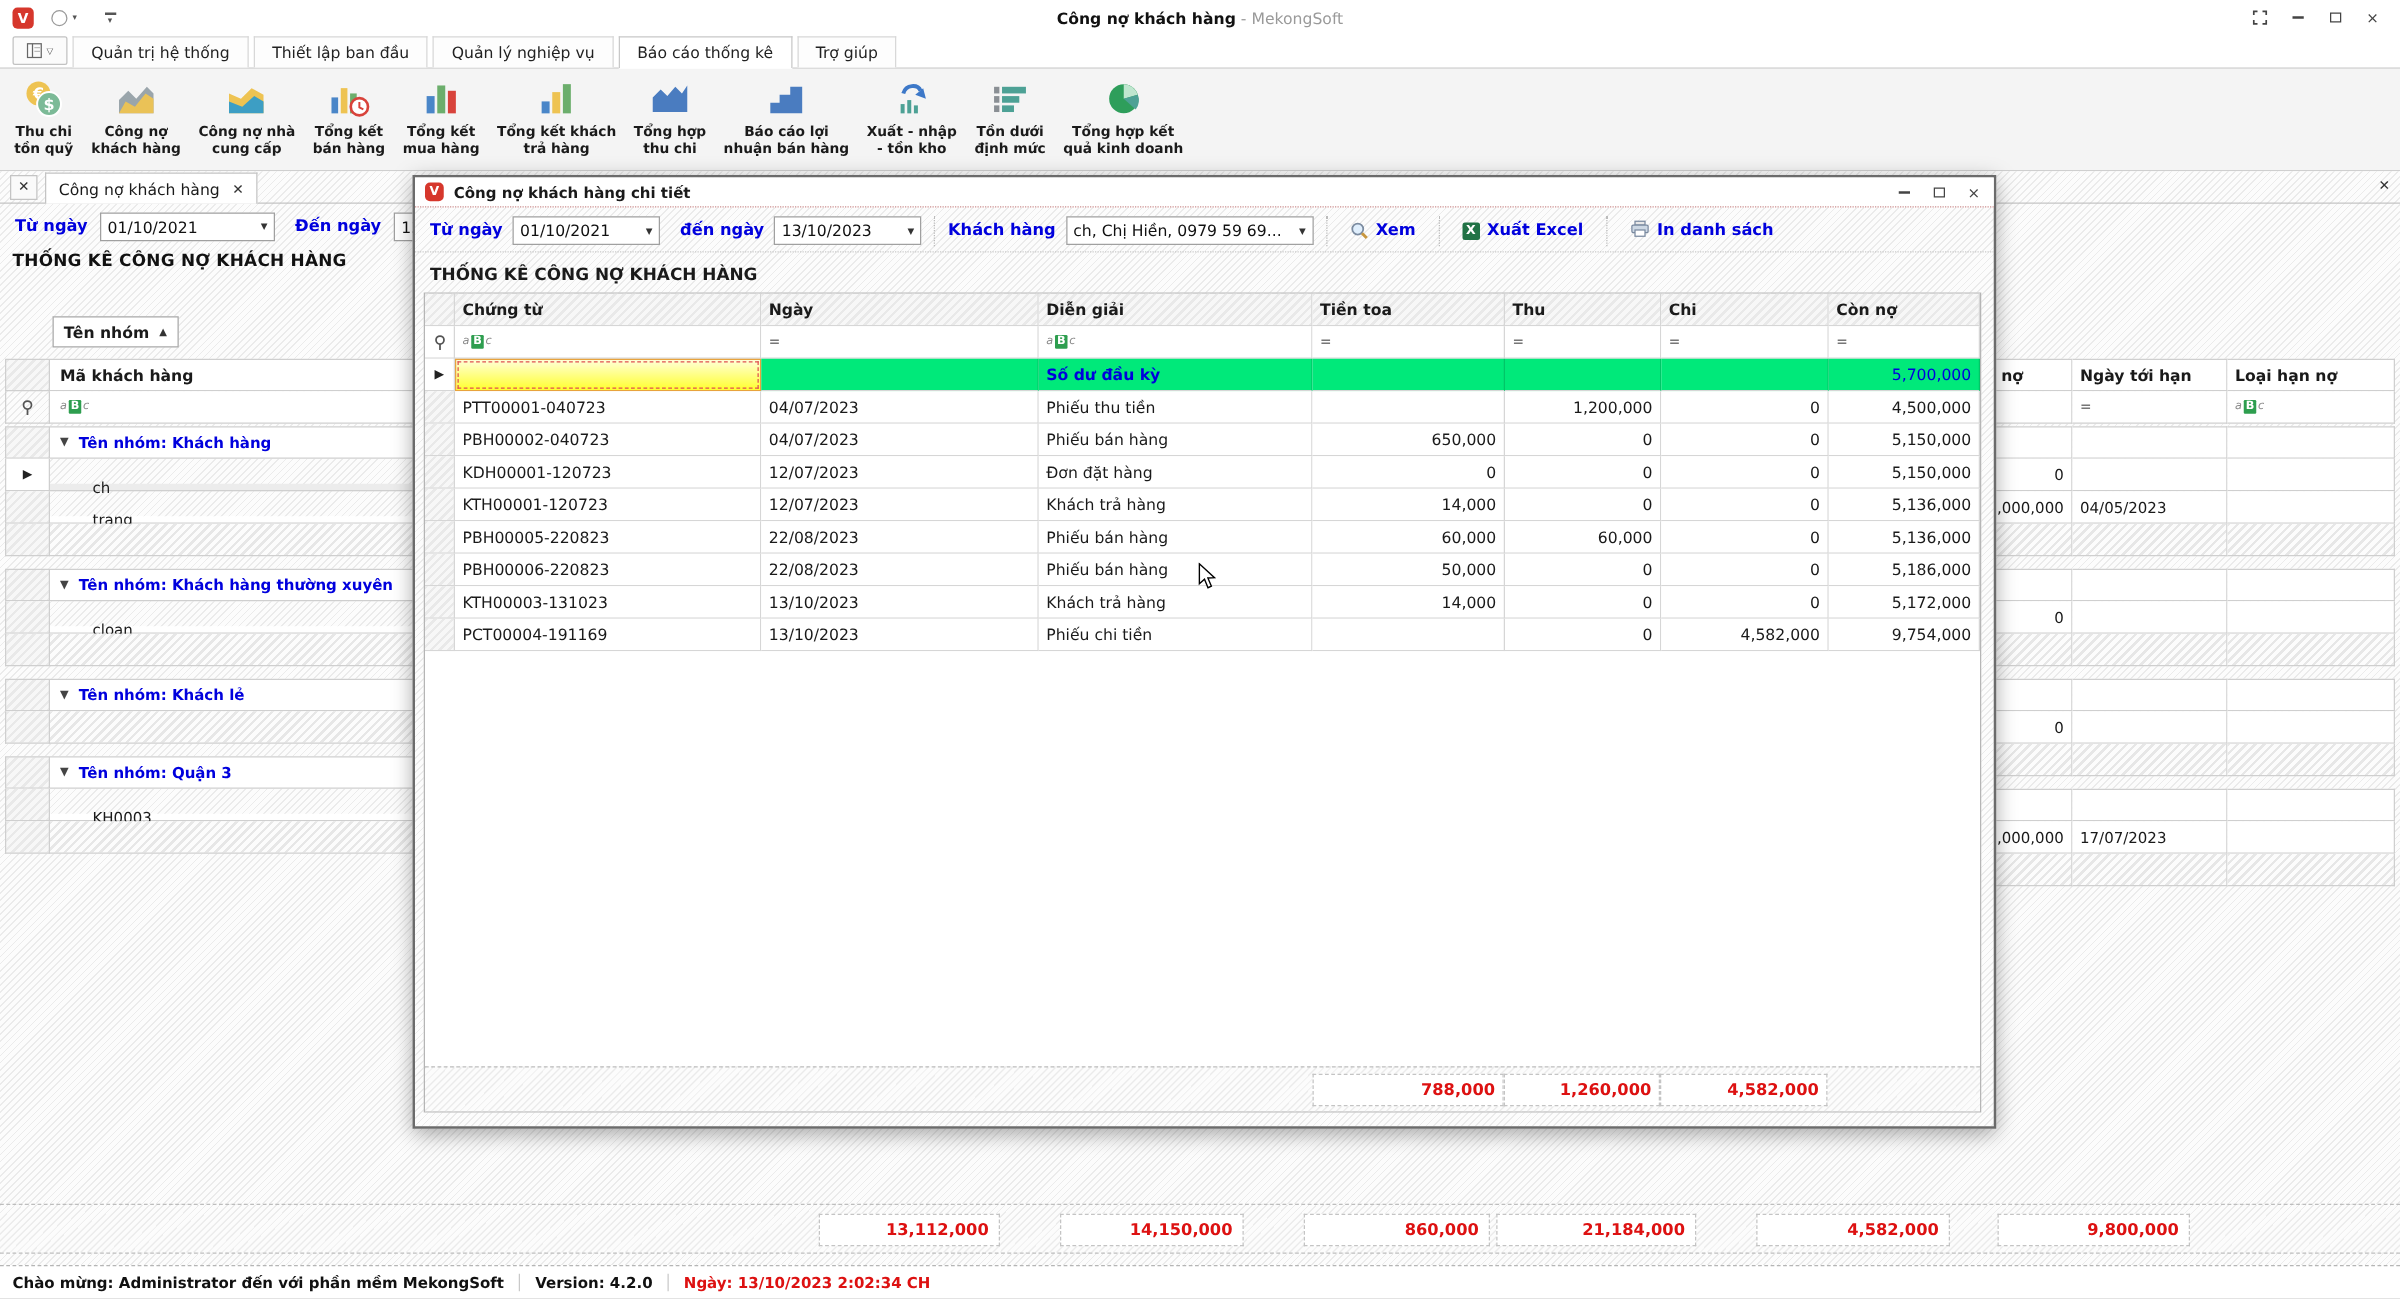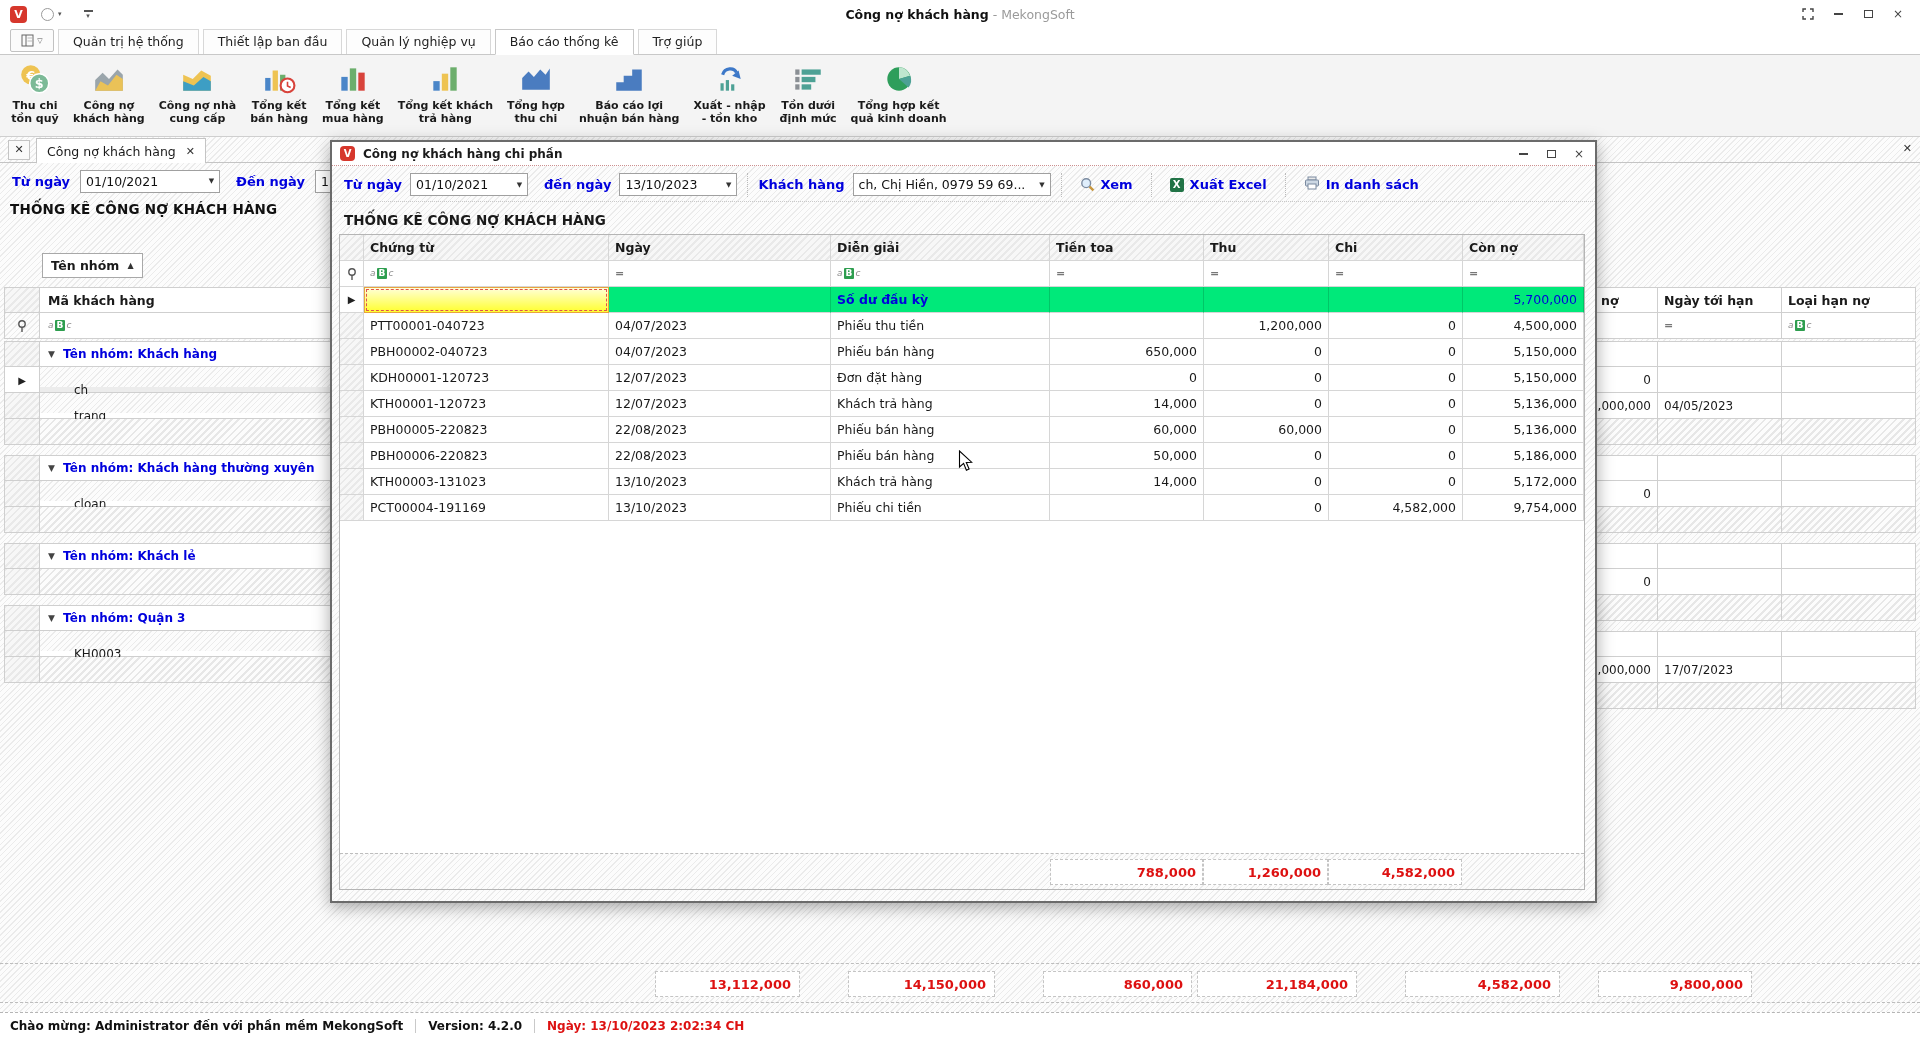--- a/index.html
+++ b/index.html
@@ -539,21 +539,21 @@
     <span class="item">Version: 4.2.0</span>
     <span class="vline"></span>
     <span class="item red">Ngày: 13/10/2023 2:02:34 CH</span>
     <span class="right">@2023 MekongSoft. Thông tin hỗ trợ: 0901 000 508</span>
   </div>
 
   <div class="modal">
 
     <div class="m-titlebar">
       <span class="vlogo" style="width:15px;height:15px;font-size:10px;">V</span>
-      <span class="mtitle">Công nợ khách hàng chi phần</span>
+      <span class="mtitle">Công nợ khách hàng chi tiết</span>
       <span class="m-controls">
         <span class="wb">
             <span class="minbar"></span>
           </span>
         <span class="wb">
             <span class="maxbox"></span>
           </span>
         <span class="wb">×</span>
       </span>
     </div>

